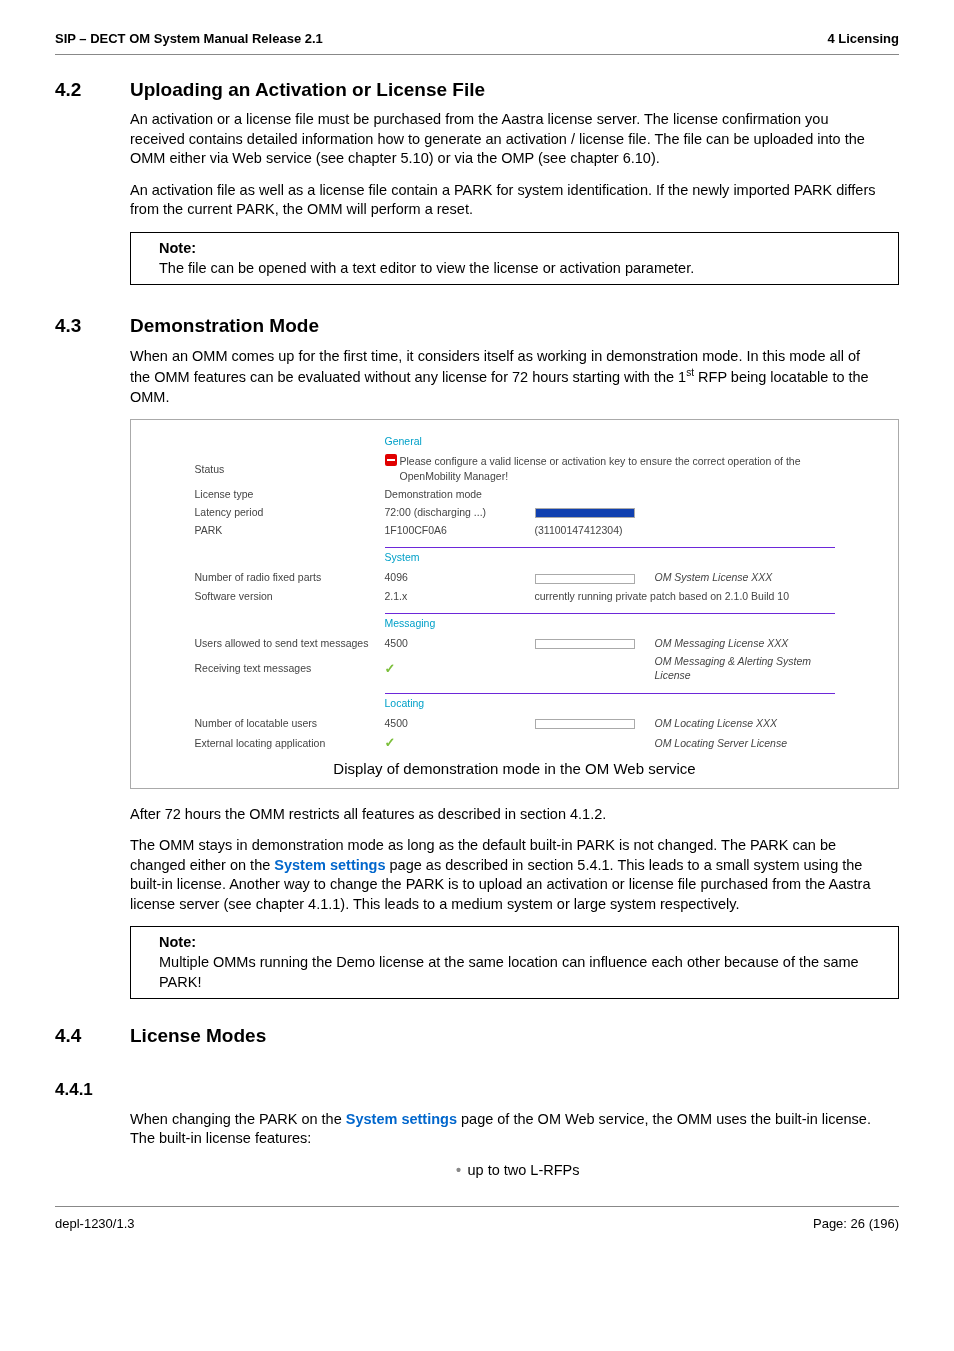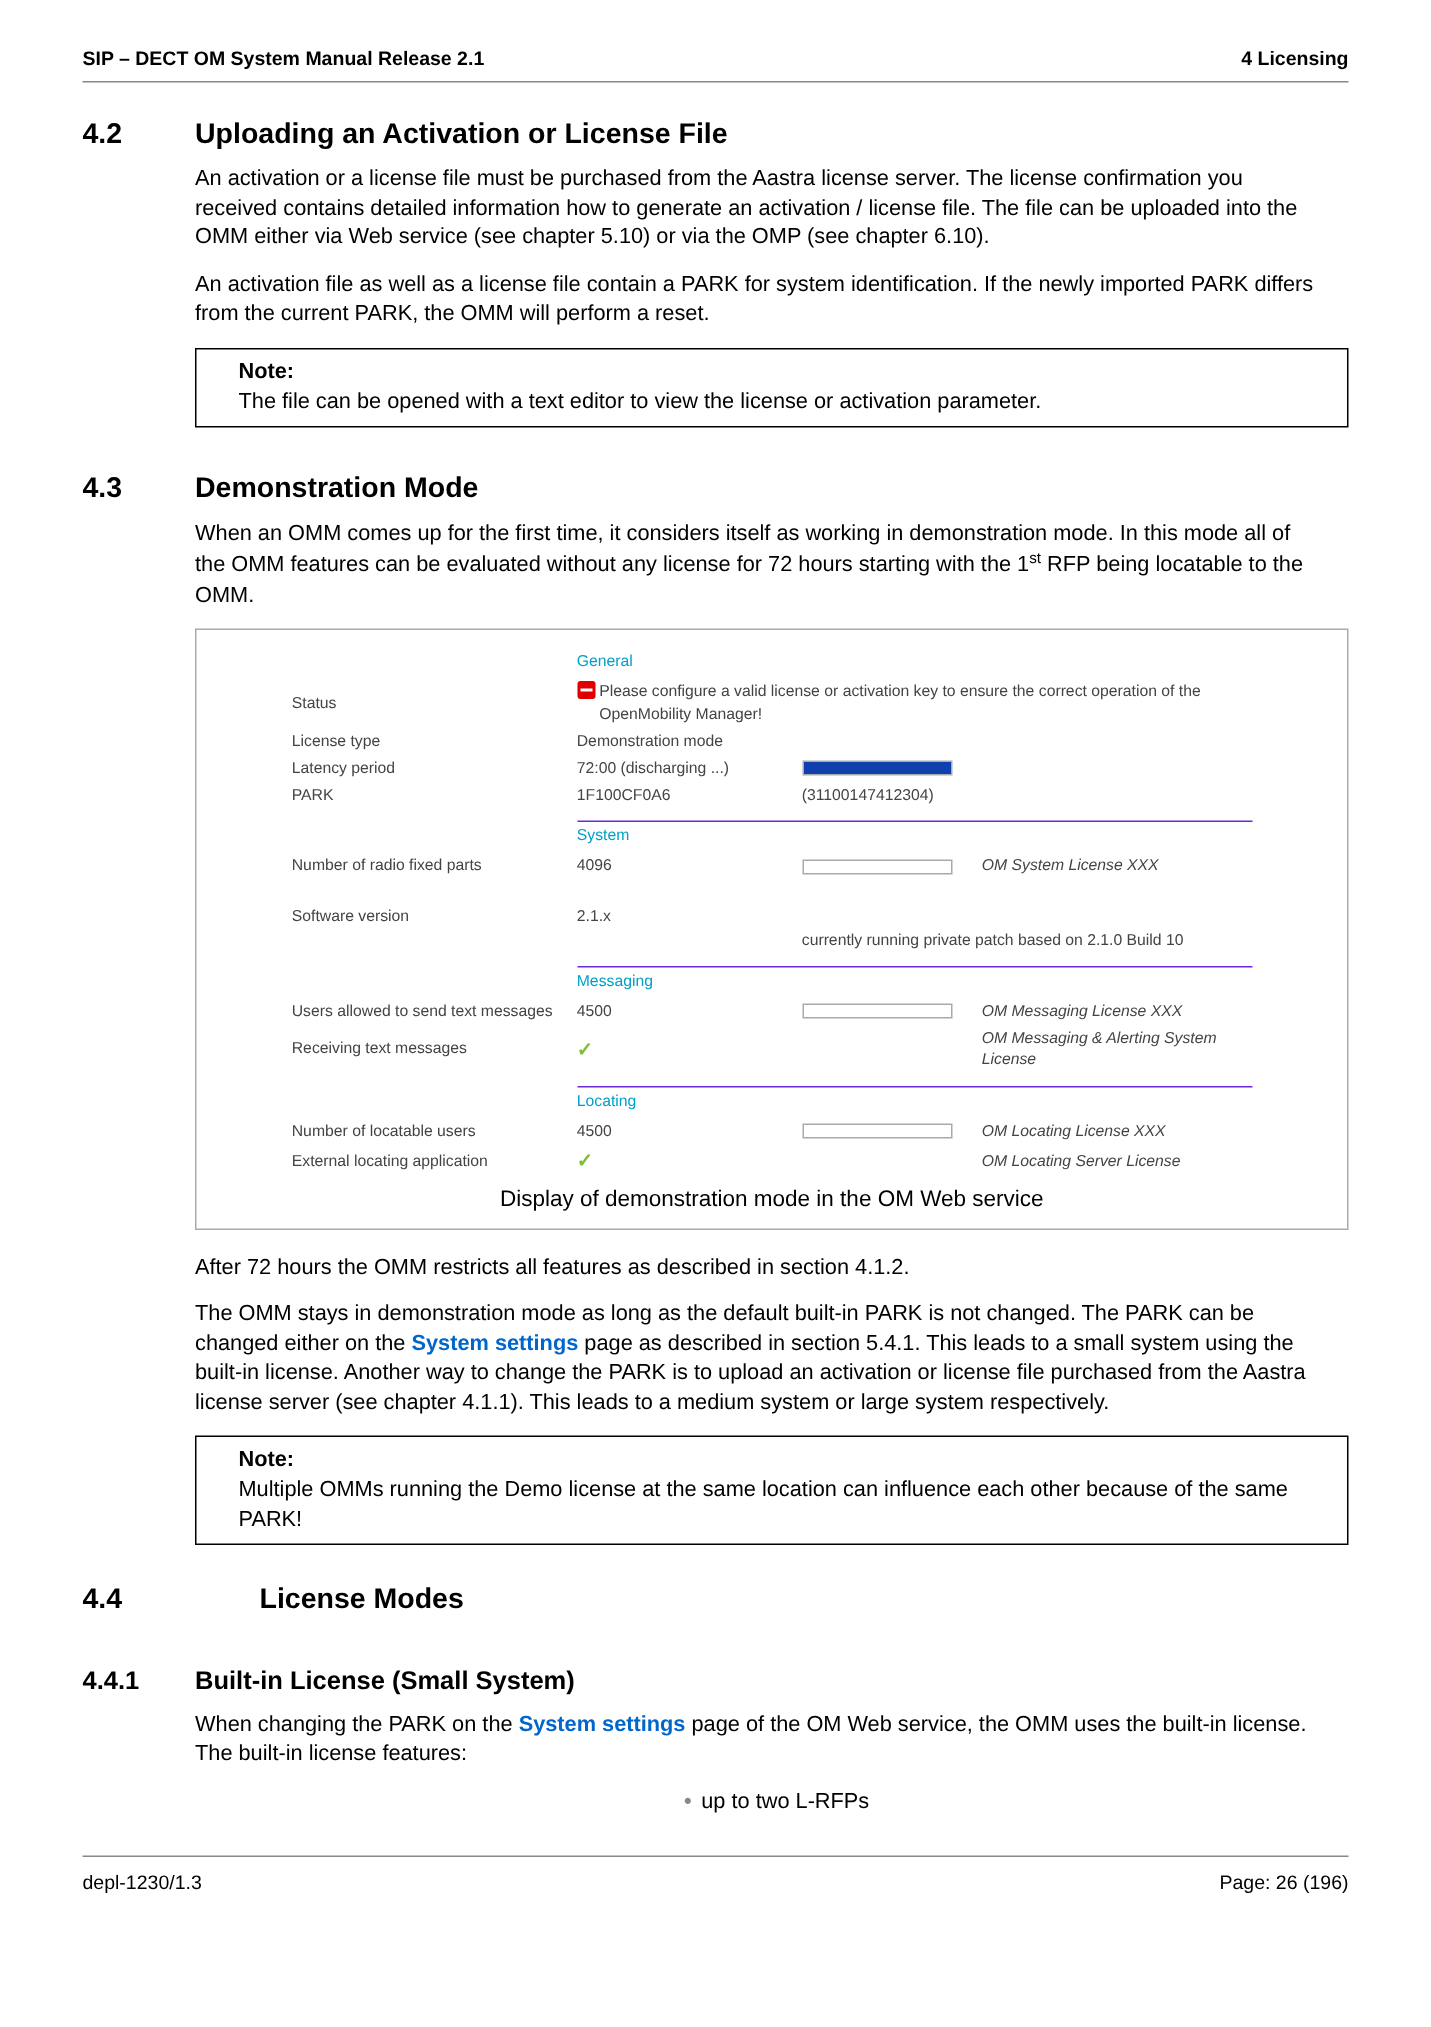--- a/index.html
+++ b/index.html
@@ -228,21 +228,21 @@
       </div>
       <div class="fg-row">
         <div class="fg-c1">Number of radio fixed parts</div>
         <div class="fg-c2">4096</div>
         <div class="fg-c3"><span class="progress"><span class="fill" style="width:0%;"></span></span></div>
         <div class="fg-c4">OM System License XXX</div>
       </div>
       <div class="fg-row">
         <div class="fg-c1">Software version</div>
         <div class="fg-c2">2.1.x</div>
-        <div style="flex:1;margin-top:31px;">currently running private patch based on 2.1.0 Build 10</div>
+        <div style="flex:1;">currently running private patch based on 2.1.0 Build 10</div>
       </div>
 
       <div class="fg-row" style="margin-top:6px;">
         <div class="fg-c1"></div>
         <div class="fg-section" style="flex:1;">Messaging</div>
       </div>
       <div class="fg-row">
         <div class="fg-c1">Users allowed to send text messages</div>
         <div class="fg-c2">4500</div>
         <div class="fg-c3"><span class="progress"><span class="fill" style="width:0%;"></span></span></div>
@@ -278,28 +278,27 @@
   <p class="para">After 72 hours the OMM restricts all features as described in section 4.1.2.</p>
   <p class="para">
     <span>The OMM stays in demonstration mode as long as the default built-in PARK is not changed. The PARK can be changed either on the </span><span class="link-bold">System settings</span><span> page as described in section 5.4.1. This leads to a small system using the built-in license. Another way to change the PARK is to upload an activation or license file purchased from the Aastra license server (see chapter 4.1.1). This leads to a medium system or large system respectively.</span>
   </p>
   <div class="note-box">
     <div class="note-label">Note:</div>
     <div>Multiple OMMs running the Demo license at the same location can influence each other because of the same PARK!</div>
   </div>
 </div>
 
-<div class="section-row" style="margin-top:24px;gap:43px;">
+<div class="section-row" style="margin-top:24px;">
   <div class="section-num">4.4</div>
   <div class="section-title">License Modes</div>
 </div>
 
 <div class="section-row h3" style="margin-top:30px;">
   <div class="section-num">4.4.1</div>
-  <div class="section-title">Built-in License (Small System)</div>
 </div>
 <div class="body-indent">
   <p class="para">
     <span>When changing the PARK on the </span><span class="link-bold">System settings</span><span> page of the OM Web service, the OMM uses the built-in license. The built-in license features:</span>
   </p>
   <ul class="bullet-list">
     <li><span>up to two L-RFPs</span></li>
   </ul>
 </div>
 

